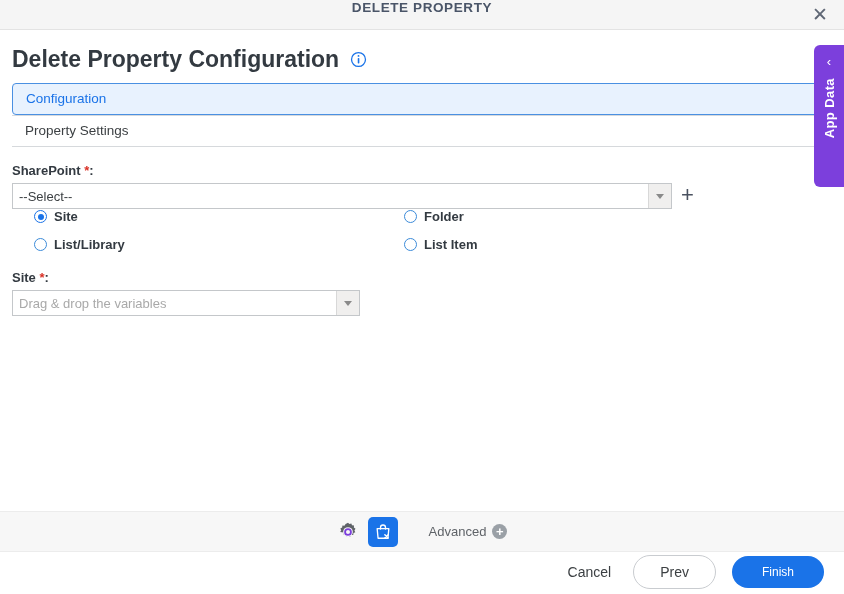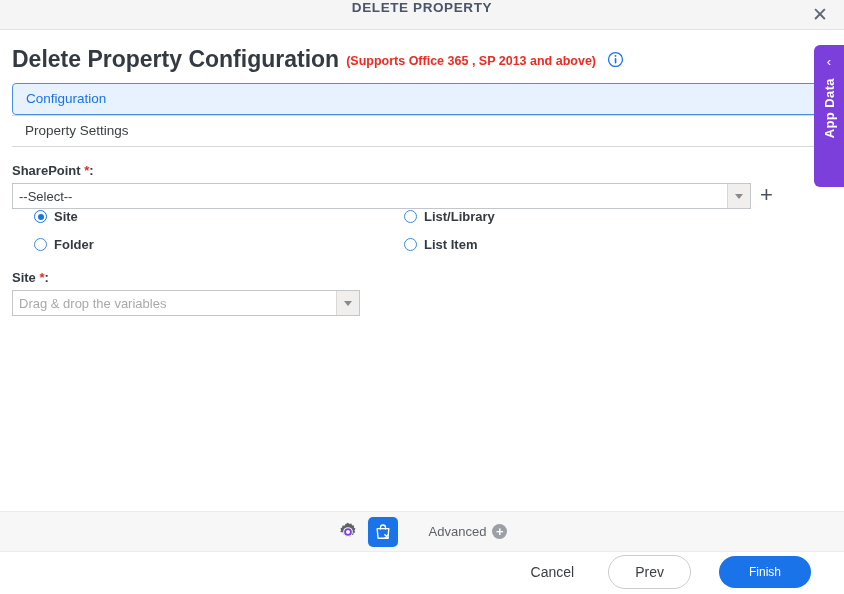--- a/index.html
+++ b/index.html
@@ -122,21 +122,21 @@
     align-items: center;
     gap: 9px;
   }
   .select-box {
     display: flex;
     align-items: stretch;
     border: 1px solid #c4c7ca;
     background: #fff;
     height: 26px;
     box-sizing: border-box;
-    width: 739px;
+    width: 660px;
   }
   .select-box .value {
     flex: 1;
     display: flex;
     align-items: center;
     padding-left: 6px;
     font-size: 13px;
     color: #3c4043;
   }
   .select-box .value.placeholder { color: #a9a9a9; }
@@ -289,27 +289,27 @@
     justify-content: center;
     color: #fff;
     font-size: 13px;
     line-height: 1;
     font-weight: bold;
   }
 
   
   .footer {
     position: absolute;
-    left: 0; right: 15px;
+    left: 0; right: 2px;
     top: 550px;
     height: 44px;
     display: flex;
     align-items: center;
     justify-content: flex-end;
-    gap: 28px;
+    gap: 16px;
     padding-right: 18px;
     box-sizing: border-box;
   }
   .btn-text {
     font-size: 14px;
     color: #3c4043;
     cursor: pointer;
     background: none;
     border: none;
     font-family: inherit;
@@ -338,21 +338,20 @@
 </head>
 <body>
 
 <div class="titlebar">
   <div class="titlebar-title">DELETE PROPERTY</div>
   <div class="titlebar-close">✕</div>
 </div>
 
 <div class="heading-row">
   <div class="heading-main">Delete Property Configuration</div>
-  <div class="heading-note">(Supports Office 365 , SP 2013 and above)</div>
   <svg class="info-icon" viewBox="0 0 20 20">
     <circle cx="10" cy="10" r="8.2" fill="none" stroke="#1a73e8" stroke-width="1.5"></circle>
     <circle cx="10" cy="5.8" r="1.1" fill="#1a73e8"></circle>
     <rect x="9.1" y="8.2" width="1.9" height="6.4" rx=".8" fill="#1a73e8"></rect>
   </svg>
 </div>
 
 <div class="tabstrip">
   <div class="tab active">Configuration</div>
   <div class="tab">Property Settings</div>
@@ -374,25 +373,25 @@
     <div class="plus-btn">+</div>
   </div>
 
   <div class="radio-grid">
     <div class="radio-item">
       <span class="radio checked"></span>
       <span class="radio-text">Site</span>
     </div>
     <div class="radio-item">
       <span class="radio"></span>
-      <span class="radio-text">List/Library</span>
+      <span class="radio-text">Folder</span>
     </div>
     <div class="radio-item">
       <span class="radio"></span>
-      <span class="radio-text">Folder</span>
+      <span class="radio-text">List/Library</span>
     </div>
     <div class="radio-item">
       <span class="radio"></span>
       <span class="radio-text">List Item</span>
     </div>
   </div>
 
   <div class="site-block">
     <div class="field-label">
       <span>Site</span>

